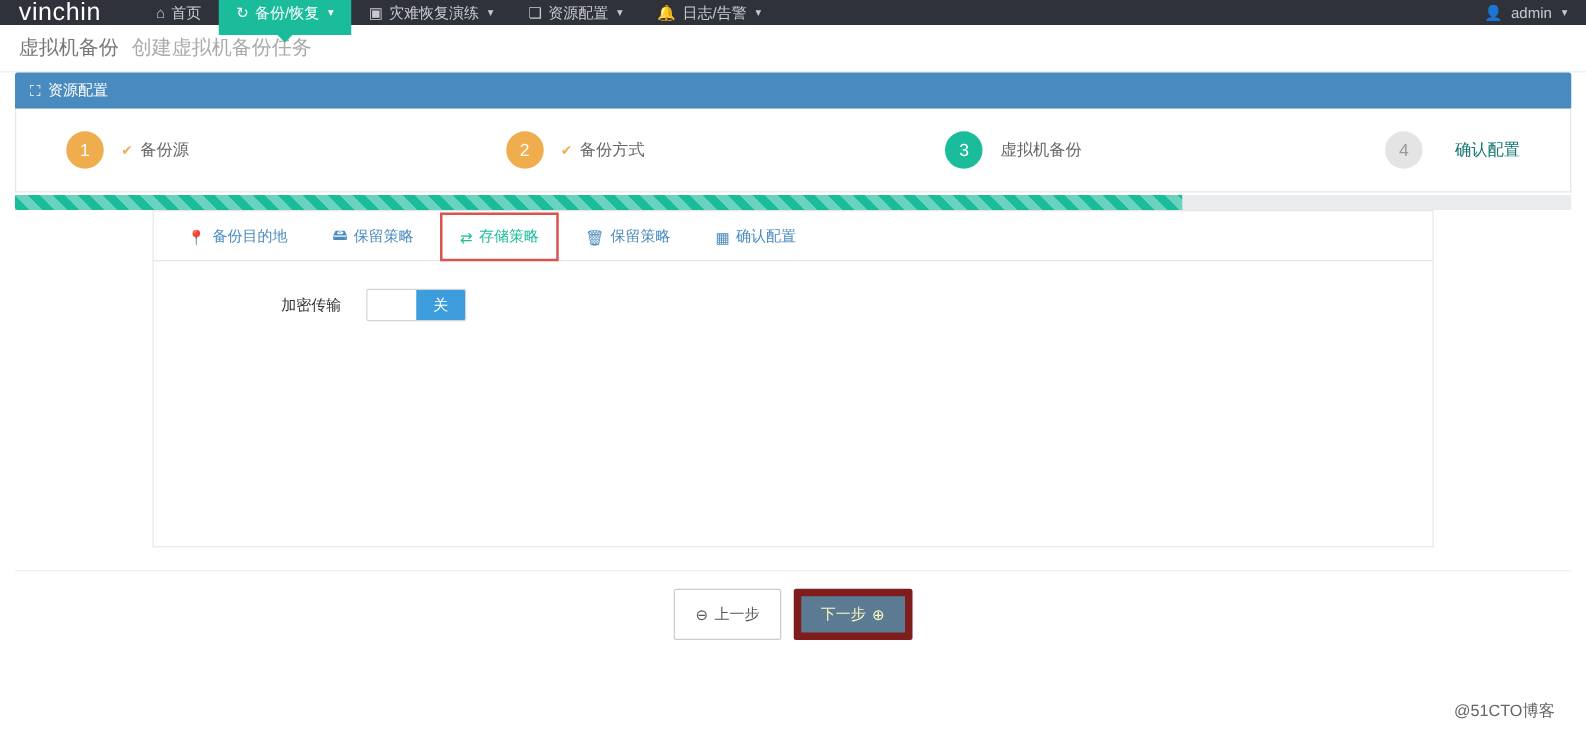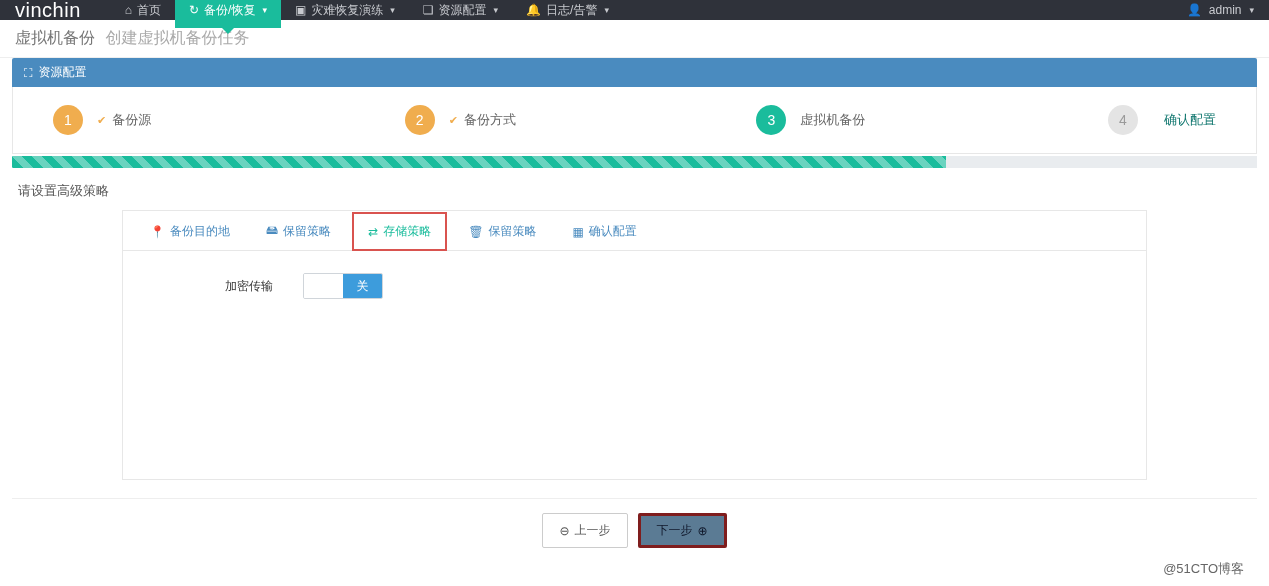--- a/index.html
+++ b/index.html
@@ -191,21 +191,21 @@
       border: 2px solid #d9534f;
       color: #1abc9c;
       background: #fff;
     }
     .tab .ticon { font-size: 12px; }
 
     .tab-body {
       padding: 22px 30px 180px;
       display: flex;
       align-items: center;
-      gap: 30px;
+      gap: 20px;
     }
     .field-label {
       color: #333;
       font-size: 12px;
       width: 120px;
       text-align: right;
     }
     .toggle {
       display: flex;
       width: 80px;
@@ -247,22 +247,22 @@
       align-items: center;
       gap: 5px;
     }
     .btn-default {
       background: #fff;
       border: 1px solid #ccc;
       color: #555;
     }
     .btn-primary {
       background: #5b7b94;
-      border: 3px solid #7f1d1d;
-      color: #0f172a;
+      border: 6px solid #7f1d1d;
+      color: #fef9c3;
     }
 
     .watermark {
       position: fixed;
       bottom: 8px;
       right: 25px;
       color: #666;
       font-size: 13px;
     }
   </style>
@@ -339,21 +339,20 @@
       <div class="step-circle pending">4</div>
       <div class="step-label pending">确认配置</div>
     </div>
   </div>
 
   <div class="progress-bar">
     <div class="progress-fill"></div>
     <div class="progress-rest"></div>
   </div>
 
-  <div class="section-title">请设置高级策略</div>
 
   <div class="tab-area">
     <div class="tabs">
       <div class="tab">
         <span class="ticon">📍</span>
         <span>备份目的地</span>
       </div>
       <div class="tab">
         <span class="ticon">🖴</span>
         <span>保留策略</span>

